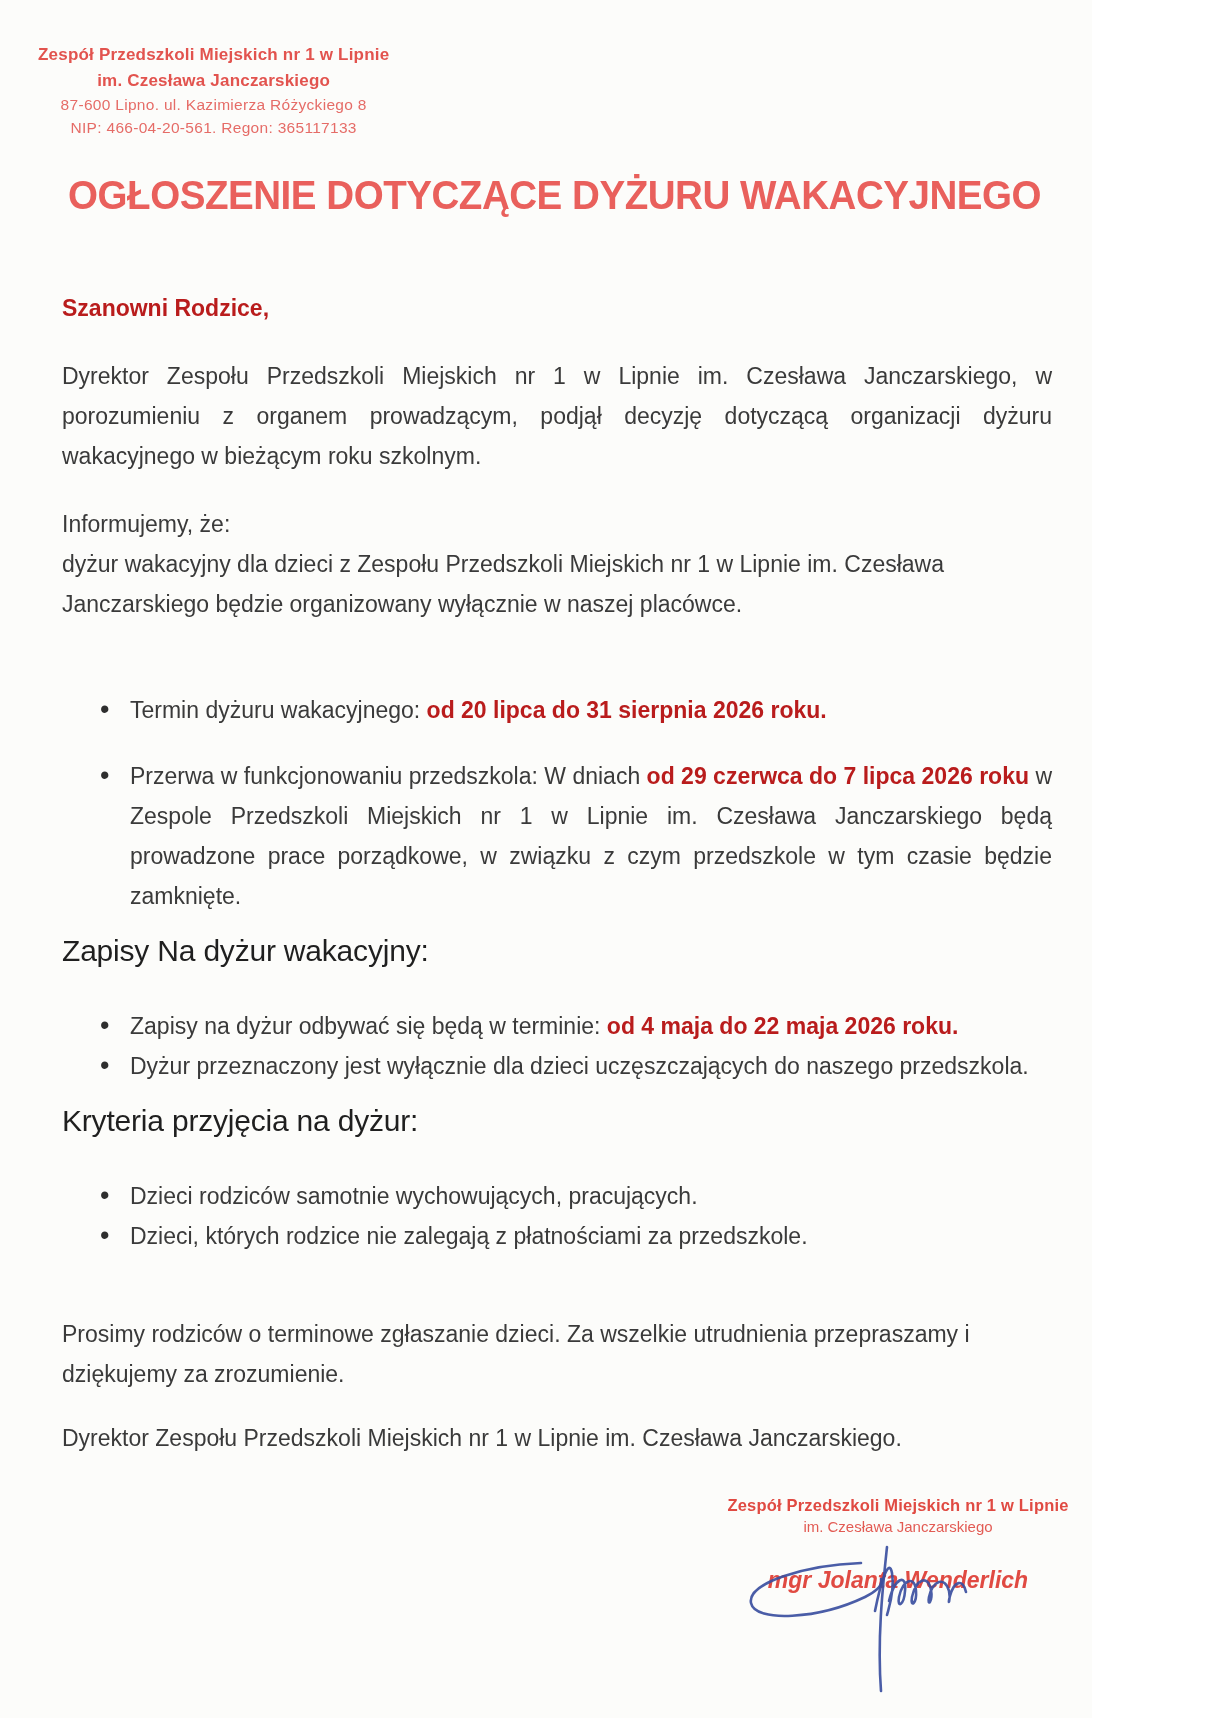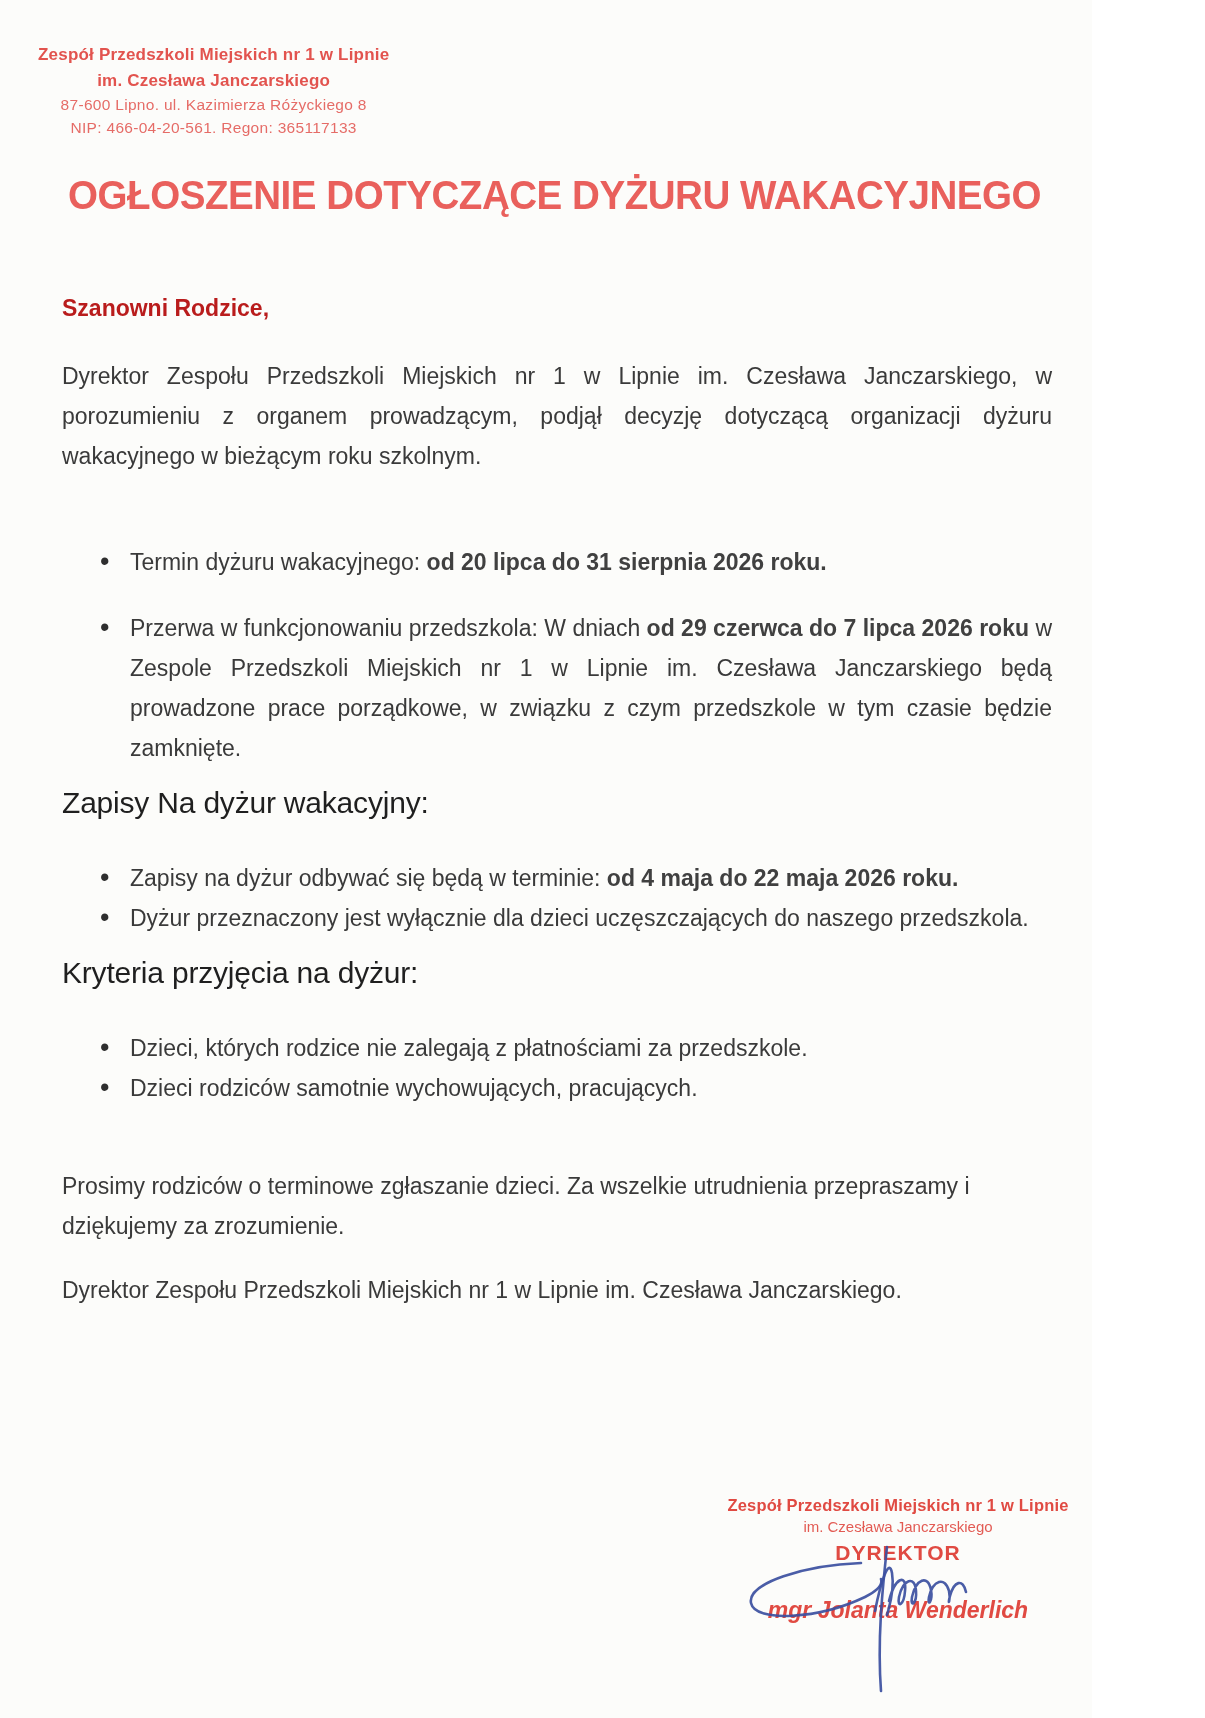--- a/index.html
+++ b/index.html
@@ -42,21 +42,21 @@
     white-space:nowrap;
   }
 
   .content{
     position:absolute;left:62px;top:288px;width:990px;
     font-size:23px;line-height:40px;
   }
   .salutation{font-weight:700;color:#b91c1c;}
   .para{margin-top:28px;}
   .justify{text-align:justify;}
-  .b{font-weight:700;color:#404040;}
+  .b{font-weight:700;color:#b91c1c;}
 
   .bullets{list-style:none;margin:0;padding-left:38px;}
   .bullets li{position:relative;padding-left:30px;}
   .bullets li::before{
     content:"\2022";
     position:absolute;left:0;top:-1px;
     font-size:27px;color:#2e2e2e;
   }
   .terms{margin-top:66px;}
   .terms li + li{margin-top:26px;}
@@ -106,20 +106,24 @@
   <div class="title-wrap">
     <span class="title">OGŁOSZENIE DOTYCZĄCE DYŻURU WAKACYJNEGO</span>
   </div>
 
   <div class="content">
 
     <p class="salutation">Szanowni Rodzice,</p>
 
     <p class="para justify">Dyrektor Zespołu Przedszkoli Miejskich nr 1 w Lipnie im. Czesława Janczarskiego, w porozumieniu z organem prowadzącym, podjął decyzję dotyczącą organizacji dyżuru wakacyjnego w bieżącym roku szkolnym.</p>
 
+    <p class="para">
+      <span>Informujemy, że:</span><br>
+      <span>dyżur wakacyjny dla dzieci z Zespołu Przedszkoli Miejskich nr 1 w Lipnie im. Czesława Janczarskiego będzie organizowany wyłącznie w naszej placówce.</span>
+    </p>
 
     <ul class="bullets terms">
       <li>
         <span>Termin dyżuru wakacyjnego: </span><span class="b">od 20 lipca do 31 sierpnia 2026 roku.</span><span></span>
       </li>
       <li class="justify">
         <span>Przerwa w funkcjonowaniu przedszkola: W dniach </span><span class="b">od 29 czerwca do 7 lipca 2026 roku</span><span> w Zespole Przedszkoli Miejskich nr 1 w Lipnie im. Czesława Janczarskiego będą prowadzone prace porządkowe, w związku z czym przedszkole w tym czasie będzie zamknięte.</span>
       </li>
     </ul>
 
@@ -131,37 +135,36 @@
       </li>
       <li>
         <span>Dyżur przeznaczony jest wyłącznie dla dzieci uczęszczających do naszego przedszkola.</span>
       </li>
     </ul>
 
     <h2 class="h2">Kryteria przyjęcia na dyżur:</h2>
 
     <ul class="bullets tight">
       <li>
-        <span>Dzieci, których rodzice nie zalegają z płatnościami za przedszkole.</span>
+        <span>Dzieci rodziców samotnie wychowujących, pracujących.</span>
       </li>
       <li>
-        <span>Dzieci rodziców samotnie wychowujących, pracujących.</span>
+        <span>Dzieci, których rodzice nie zalegają z płatnościami za przedszkole.</span>
       </li>
     </ul>
 
     <p class="closing">Prosimy rodziców o terminowe zgłaszanie dzieci. Za wszelkie utrudnienia przepraszamy i dziękujemy za zrozumienie.</p>
 
     <p class="signoff">Dyrektor Zespołu Przedszkoli Miejskich nr 1 w Lipnie im. Czesława Janczarskiego.</p>
 
   </div>
 
   <div class="footer-stamp">
     <div class="fs-line1">Zespół Przedszkoli Miejskich nr 1 w Lipnie</div>
     <div class="fs-line2">im. Czesława Janczarskiego</div>
-    <div class="fs-role">DYREKTOR</div>
     <div class="fs-name">mgr Jolanta Wenderlich</div>
   </div>
 
   <svg class="signature-svg" viewBox="0 0 340 150" xmlns="http://www.w3.org/2000/svg" aria-hidden="true">
 
     <path d="M126 18 C 70 20, 12 38, 16 58 C 20 78, 84 74, 130 52 C 142 46, 148 40, 146 34"></path>
 
     <path d="M140 66 C 146 36, 154 12, 157 28 C 160 46, 154 62, 152 70
              M154 56 C 160 32, 172 28, 170 46 C 169 60, 162 64, 164 52
              C 168 34, 180 30, 181 46 C 182 58, 175 64, 177 52

